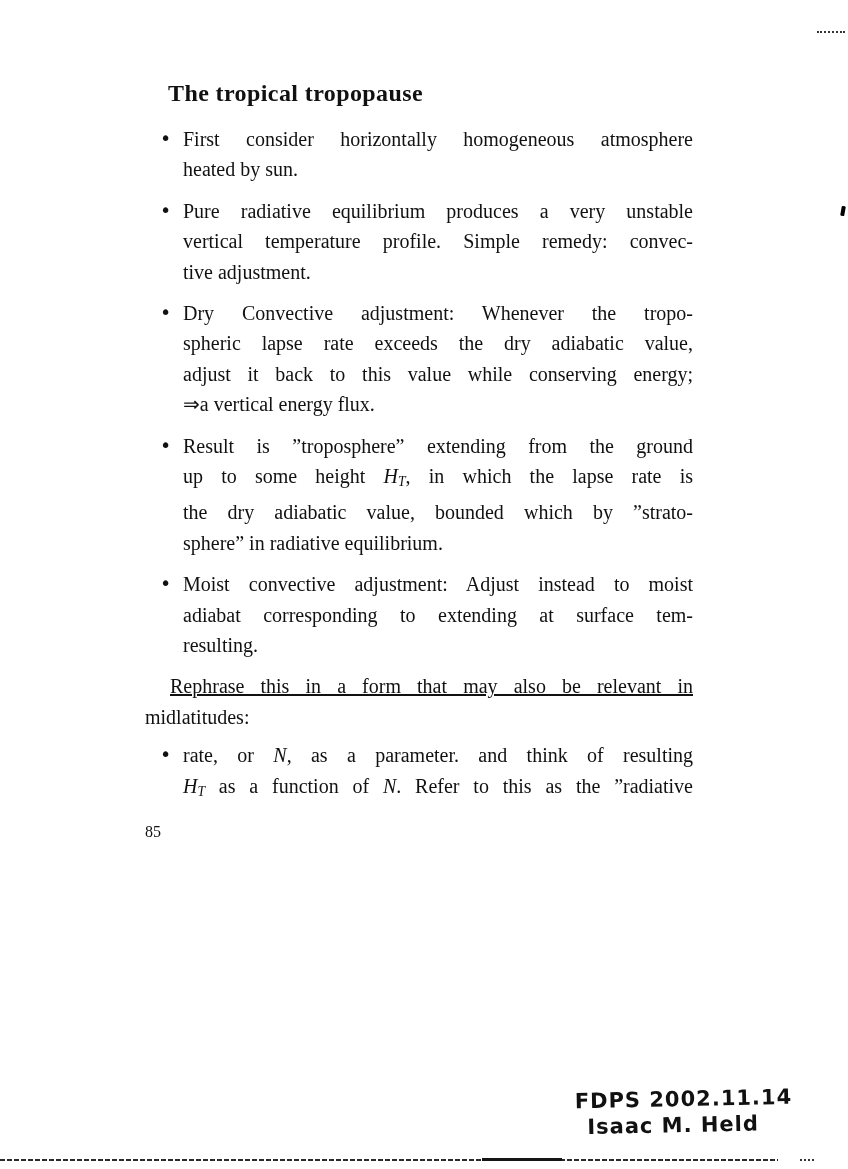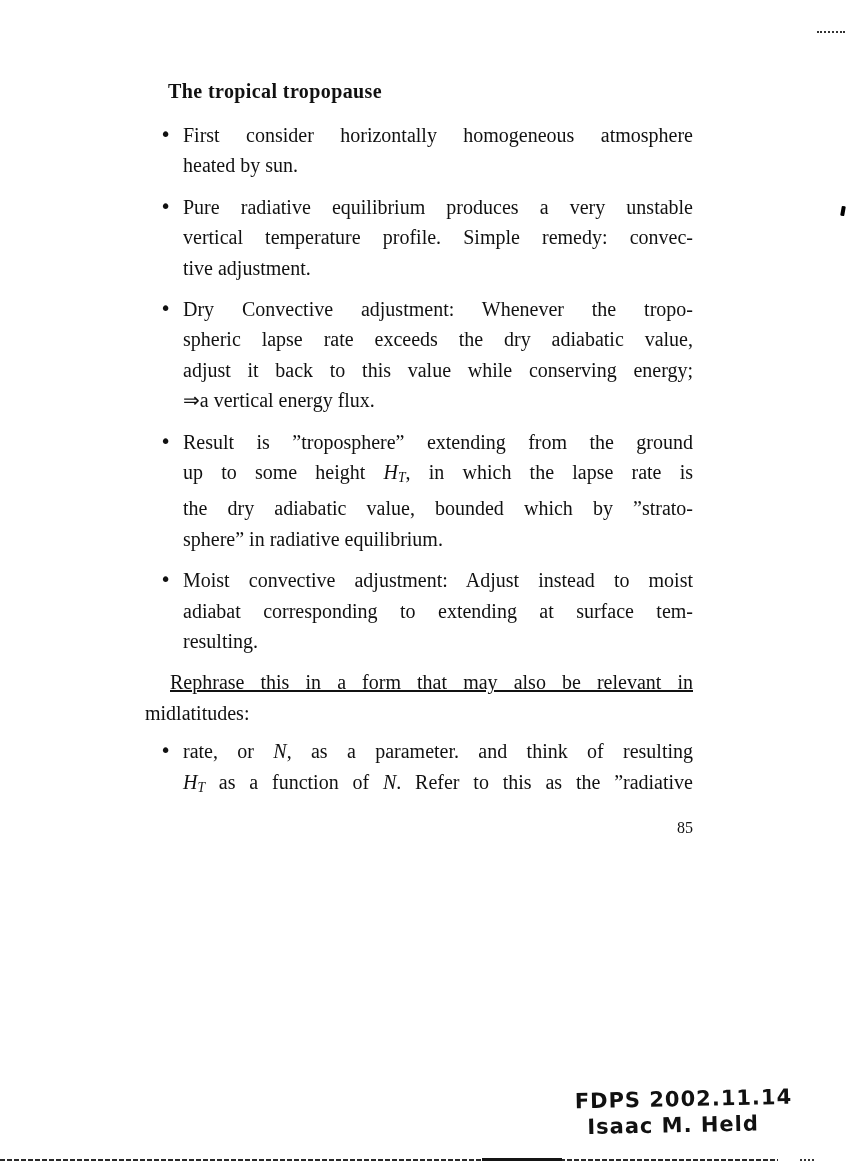--- a/index.html
+++ b/index.html
@@ -14,21 +14,21 @@
   .page { position:absolute; inset:0; }
 
   
   .content {
     position:absolute;
     left:145px; top:80px;
     width:548px;
   }
   .title {
     font-weight:bold;
-    font-size:20px;
+    font-size:24px;
     letter-spacing:0.4px;
     margin:0 0 17px 23px;
   }
   .block {
     font-size:20px;
     line-height:30.4px;
     margin-bottom:11px;
   }
   .bullet { position:relative; padding-left:38px; }
   .marker {
@@ -37,21 +37,21 @@
     font-size:19px;
   }
   .line { text-align:justify; text-align-last:justify; }
   .line.last { text-align-last:left; }
   .paragraph { margin-bottom:8px; }
   .paragraph .line:first-child { text-indent:25px;text-decoration:underline; }
   .math i { font-style:italic; }
   .math sub { font-size:0.68em; vertical-align:-0.22em; font-style:italic; }
 
   .page-number {
-    text-align:right;
+    text-align:left;
     font-size:16px;
     margin-top:16px;
   }
 
   
   .handwriting {
     position:absolute;
     right:56px; top:1086px;
     font-family:"DejaVu Sans", sans-serif;
     font-weight:bold;

